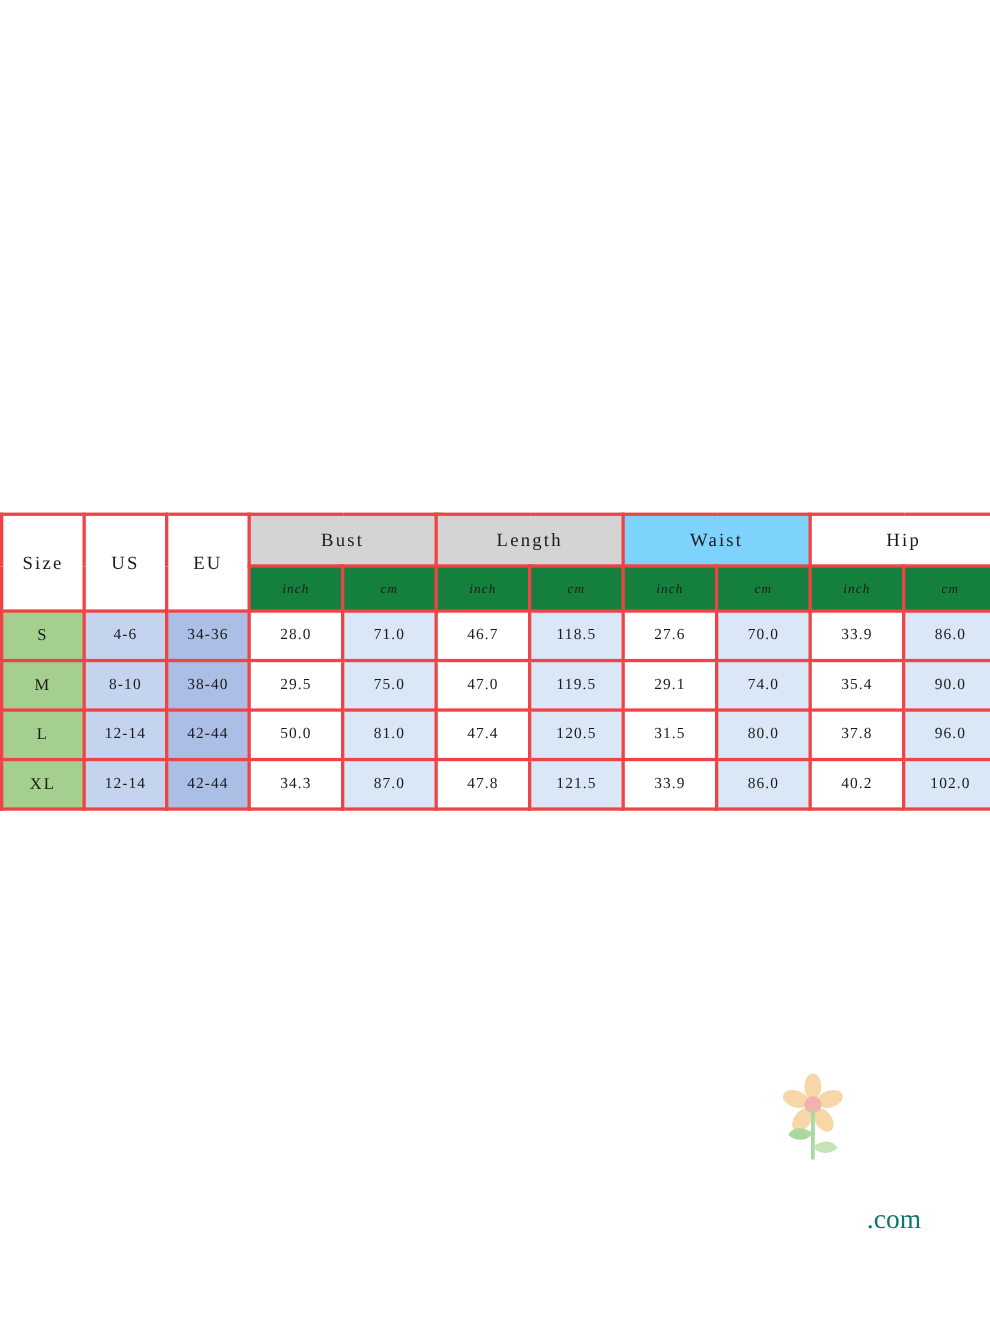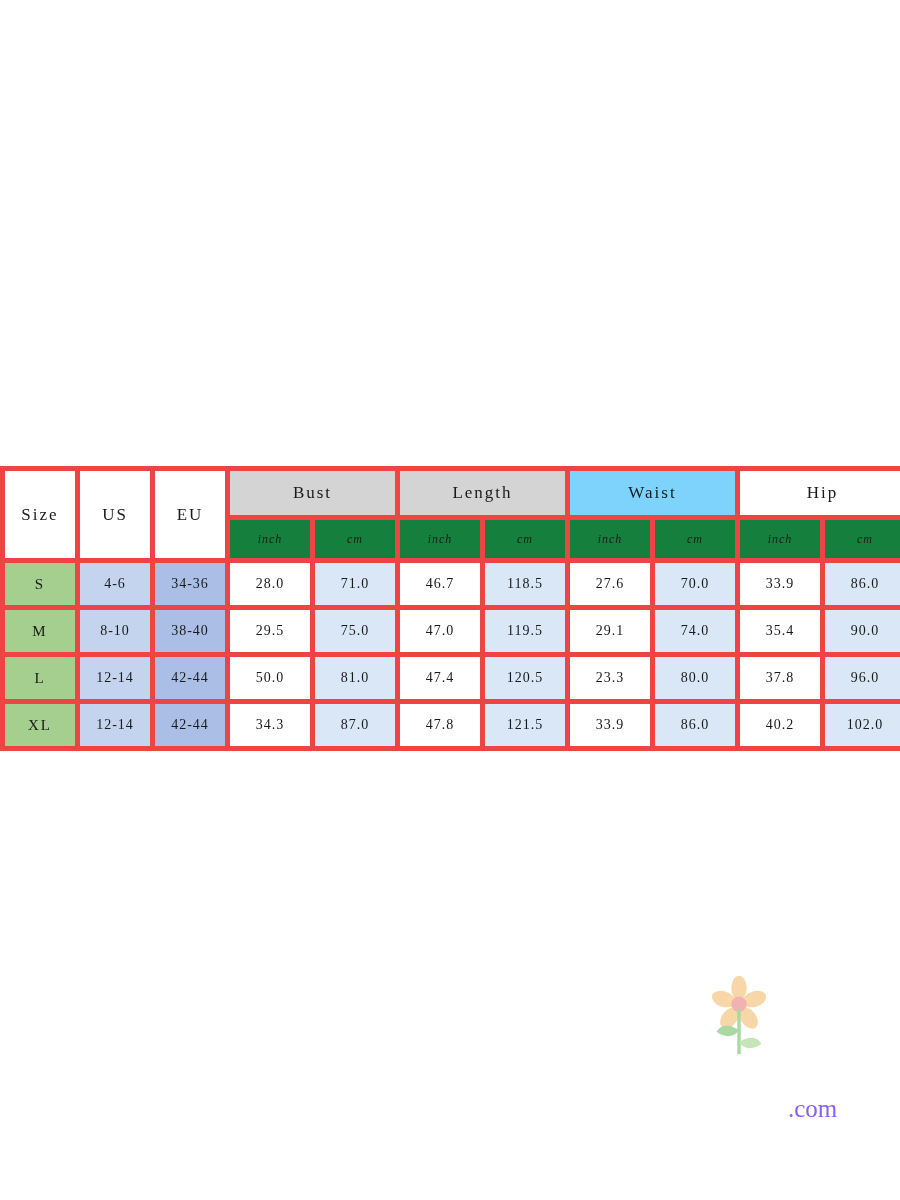--- a/index.html
+++ b/index.html
@@ -23,21 +23,21 @@
   }
 
   table.size-table {
     border-collapse: collapse;
     table-layout: fixed;
     width: 900px;
     background: #ffffff;
   }
 
   table.size-table td {
-    border: 5px solid #ef4444;
+    border: 3px solid #ef4444;
     text-align: center;
     vertical-align: middle;
     font-family: "Liberation Serif", serif;
     color: #1a1a1a;
     padding: 0;
   }
 
   
   .hdr-grey {
     background: #d4d4d4;
@@ -128,21 +128,21 @@
   .logo-d { color: #a9d9a0; }
   .logo-r { color: #f6a9b8; }
   .logo-e { color: #f3c98b; }
   .logo-s1 { color: #a9d9a0; }
   .logo-s2 { color: #f6a9b8; }
   .logo-com {
     position: absolute;
     left: 140px;
     top: 120px;
     font-size: 25px;
-    color: #8b5cf6;
+    color: #0f766e;
     font-family: "Liberation Serif", serif;
   }
   .flower {
     position: absolute;
     left: 48px;
     top: 0px;
     width: 86px;
     height: 86px;
   }
 </style>
@@ -216,21 +216,21 @@
       </tr>
 
       <tr>
         <td class="cell-size">L</td>
         <td class="cell-us">12-14</td>
         <td class="cell-eu">42-44</td>
         <td class="cell-inch">50.0</td>
         <td class="cell-cm">81.0</td>
         <td class="cell-inch">47.4</td>
         <td class="cell-cm">120.5</td>
-        <td class="cell-inch">23.3</td>
+        <td class="cell-inch">31.5</td>
         <td class="cell-cm">80.0</td>
         <td class="cell-inch">37.8</td>
         <td class="cell-cm">96.0</td>
       </tr>
 
       <tr>
         <td class="cell-size">XL</td>
         <td class="cell-us">12-14</td>
         <td class="cell-eu">42-44</td>
         <td class="cell-inch">34.3</td>

